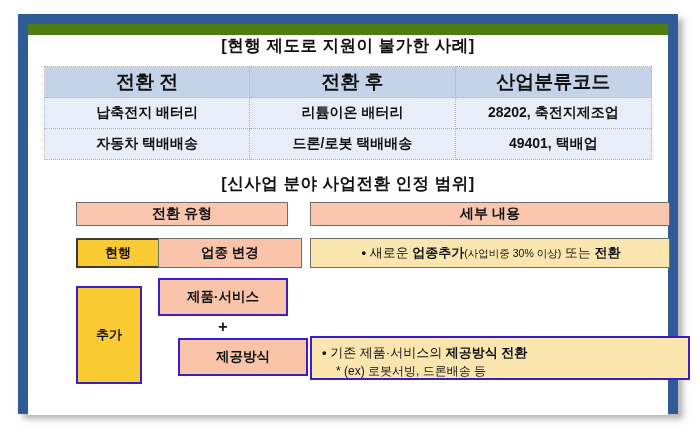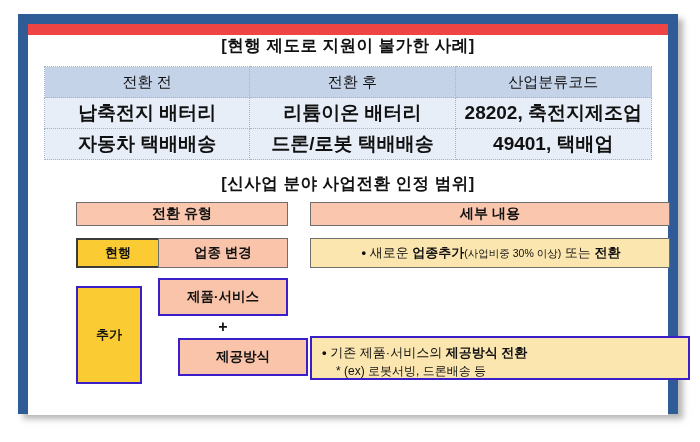--- a/index.html
+++ b/index.html
@@ -15,21 +15,21 @@
   }
 
   
   #slide-frame {
     position: absolute;
     left: 18px;
     top: 14px;
     width: 660px;
     height: 400px;
     border: 10px solid #2F5C96;
-    background: #ef4444;
+    background: #4d7c0f;
     box-sizing: border-box;
     box-shadow: 5px 5px 6px rgba(120,120,120,0.55);
   }
   #slide-inner {
     position: relative;
     width: 100%;
     height: 100%;
     background: #ffffff;
     box-sizing: border-box;
   }
@@ -51,29 +51,29 @@
   }
   table#case-table {
     width: 100%;
     border-collapse: collapse;
     table-layout: fixed;
   }
   table#case-table th,
   table#case-table td {
     border: 1px dotted #9FB4D2;
     text-align: center;
-    font-size: 19px;
+    font-size: 14px;
     color: #111111;
     height: 30px;
     padding: 0 2px;
   }
   table#case-table th {
     background: #C4D3E8;
-    font-weight: normal;
-    font-size: 15px;
+    font-weight: bold;
+    font-size: 19px;
   }
   table#case-table td {
     background: #E7EEF8;
     font-weight: bold;
   }
   table#case-table tr > *:nth-child(1) { width: 33%; }
   table#case-table tr > *:nth-child(2) { width: 33%; }
 
   
   #scope-grid {
@@ -116,21 +116,21 @@
     left: 48px; top: 84px; width: 66px; height: 98px;
     border: 2px solid #3A1FC8;
   }
 
   
   .type-box {
     background: #FAC4AA;
     font-size: 13.5px;
   }
   #type-industry {
-    left: 130px; top: 36px; width: 130px; height: 30px;
+    left: 130px; top: 36px; width: 144px; height: 30px;
     border: 1.5px solid #6E6E6E;
   }
   #type-product {
     left: 130px; top: 76px; width: 130px; height: 38px;
     border: 2px solid #3A1FC8;
   }
   #type-delivery {
     left: 130px; top: 136px; width: 130px; height: 38px;
     border: 2px solid #3A1FC8;
     margin-left: 20px;

